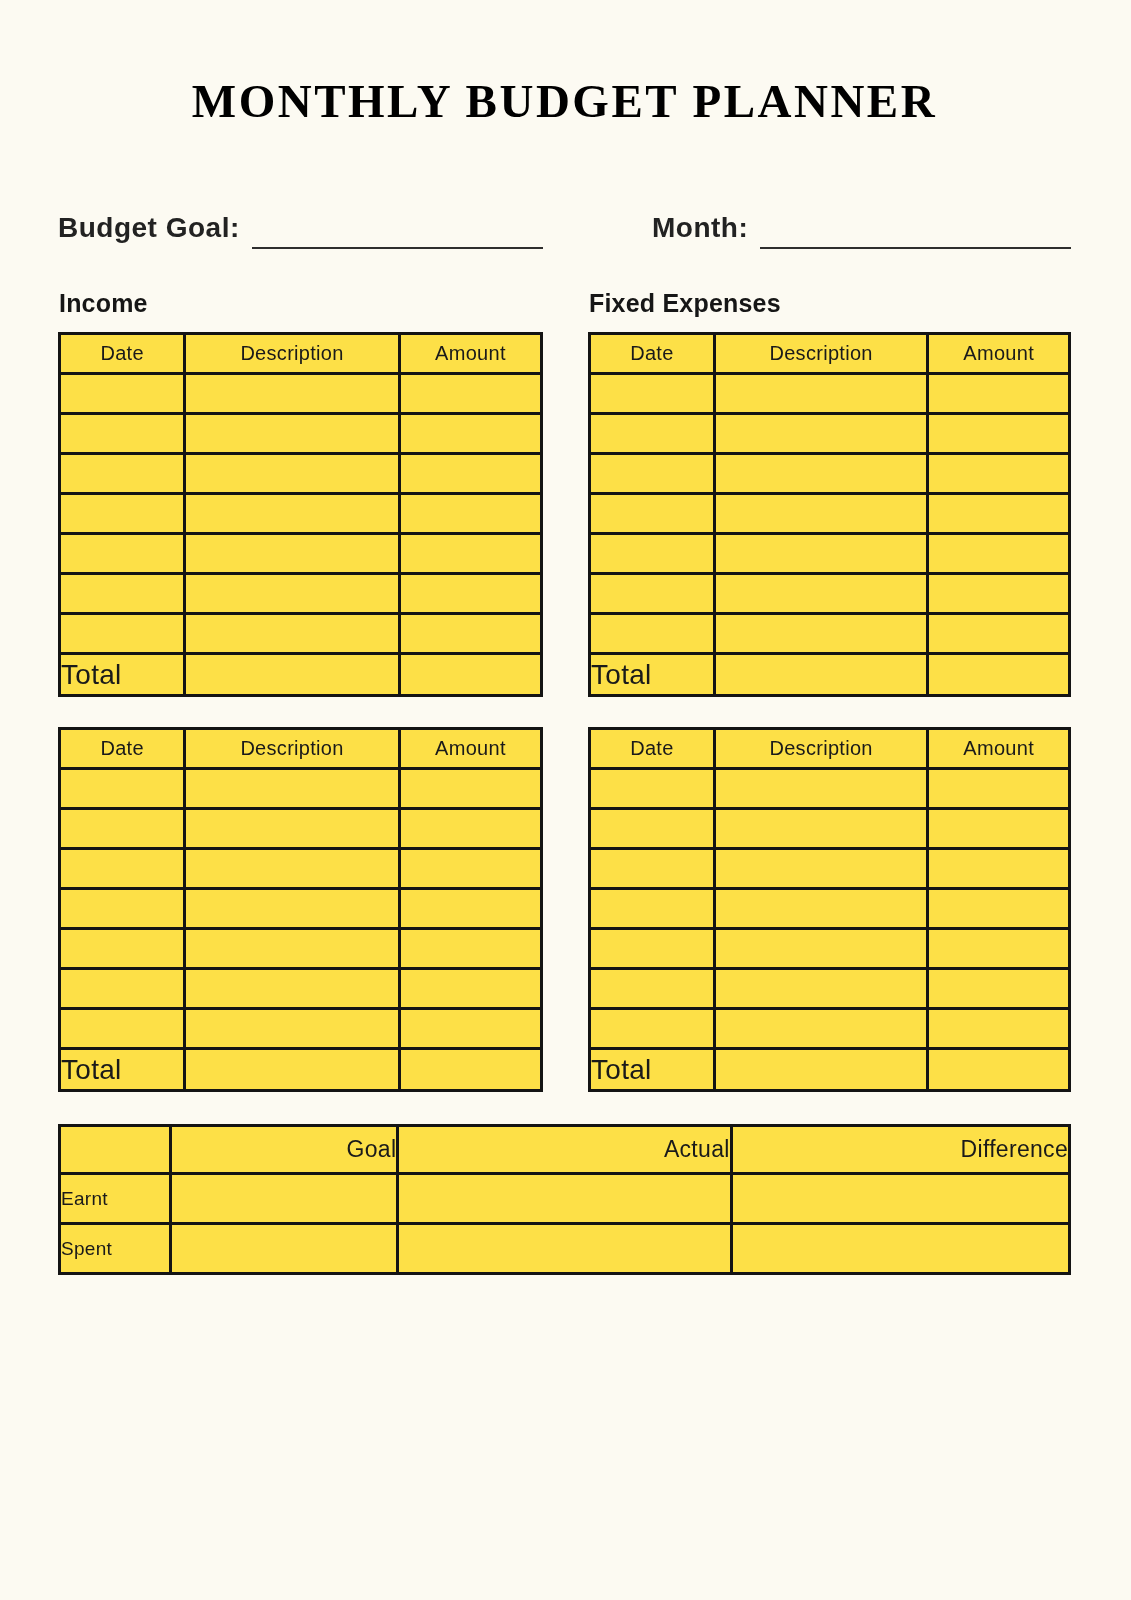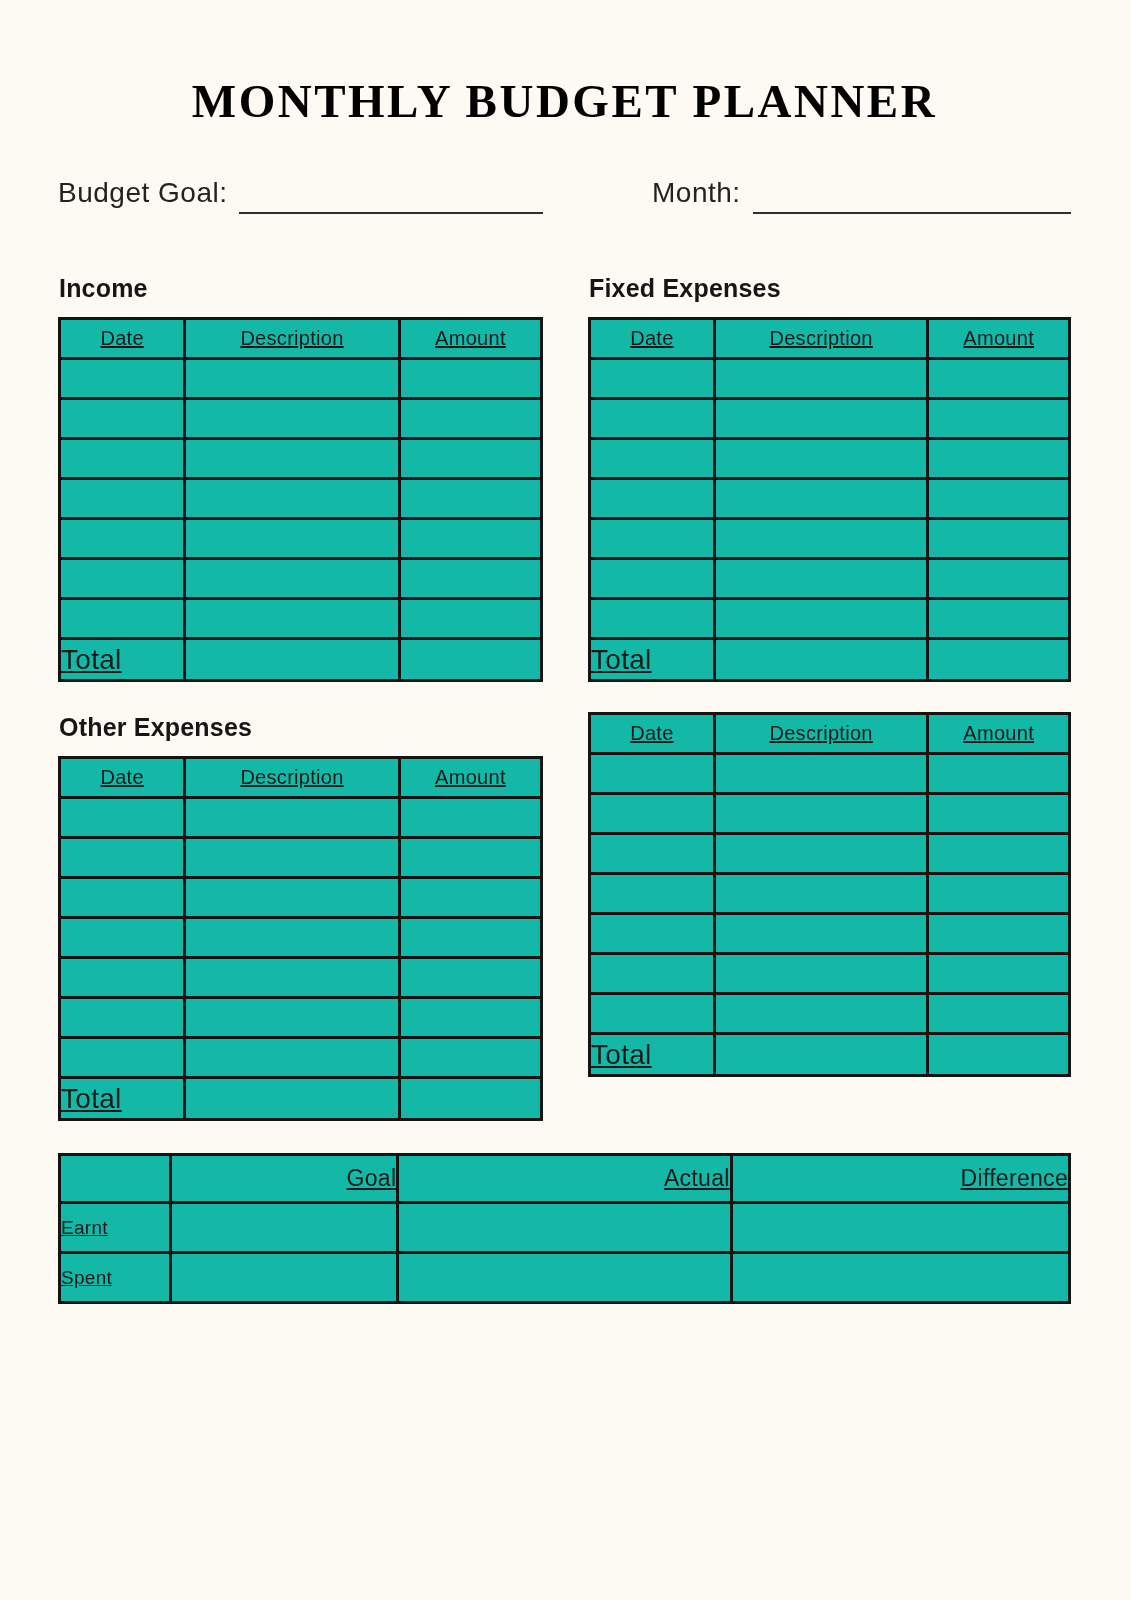--- a/index.html
+++ b/index.html
@@ -32,54 +32,54 @@
     margin-top: 50px;
   }
   .field {
     display: flex;
     align-items: flex-end;
   }
   .field-goal { width: 485px; }
   .field-month { width: 483px; margin-left: 45px; padding-left: 64px; }
   .field-label {
     font-size: 28px;
-    font-weight: 400;
+    font-weight: 700;
     letter-spacing: 0.5px;
     color: #222222;
     line-height: 1.1;
     white-space: nowrap;
+    margin-top: 35px;
   }
   .field-line {
     flex: 1;
     height: 2px;
     background: #2e2e2e;
     margin-left: 12px;
     margin-bottom: -5px;
   }
   .grid {
     display: grid;
     grid-template-columns: 485px 483px;
     column-gap: 45px;
     row-gap: 30px;
-    margin-top: 64px;
+    margin-top: 44px;
   }
   .section-heading {
     margin: 0 0 13px 1px;
     font-size: 25px;
     font-weight: 700;
     letter-spacing: 0.2px;
     line-height: 1.25;
     color: #161616;
   }
   table.ledger, table.recap-table {
     width: 100%;
     border-collapse: collapse;
     table-layout: fixed;
-    background: #14b8a6;
-    text-decoration: underline;
+    background: #fde047;
   }
   table.ledger th, table.ledger td,
   table.recap-table th, table.recap-table td {
     border: 3px solid #141414;
     padding: 0;
   }
   table.ledger col.c-date { width: 26%; }
   table.ledger col.c-desc { width: 44.5%; }
   table.ledger col.c-amt  { width: 29.5%; }
   table.ledger thead th {
@@ -252,21 +252,20 @@
           <tr>
             <td class="total-label">Total</td>
             <td></td>
             <td></td>
           </tr>
         </tfoot>
       </table>
     </section>
 
     <section>
-      <h2 class="section-heading">Other Expenses</h2>
       <table class="ledger">
         <colgroup>
             <col class="c-date">
             <col class="c-desc">
             <col class="c-amt">
           </colgroup>
         <thead>
           <tr>
             <th>Date</th>
             <th>Description</th>

